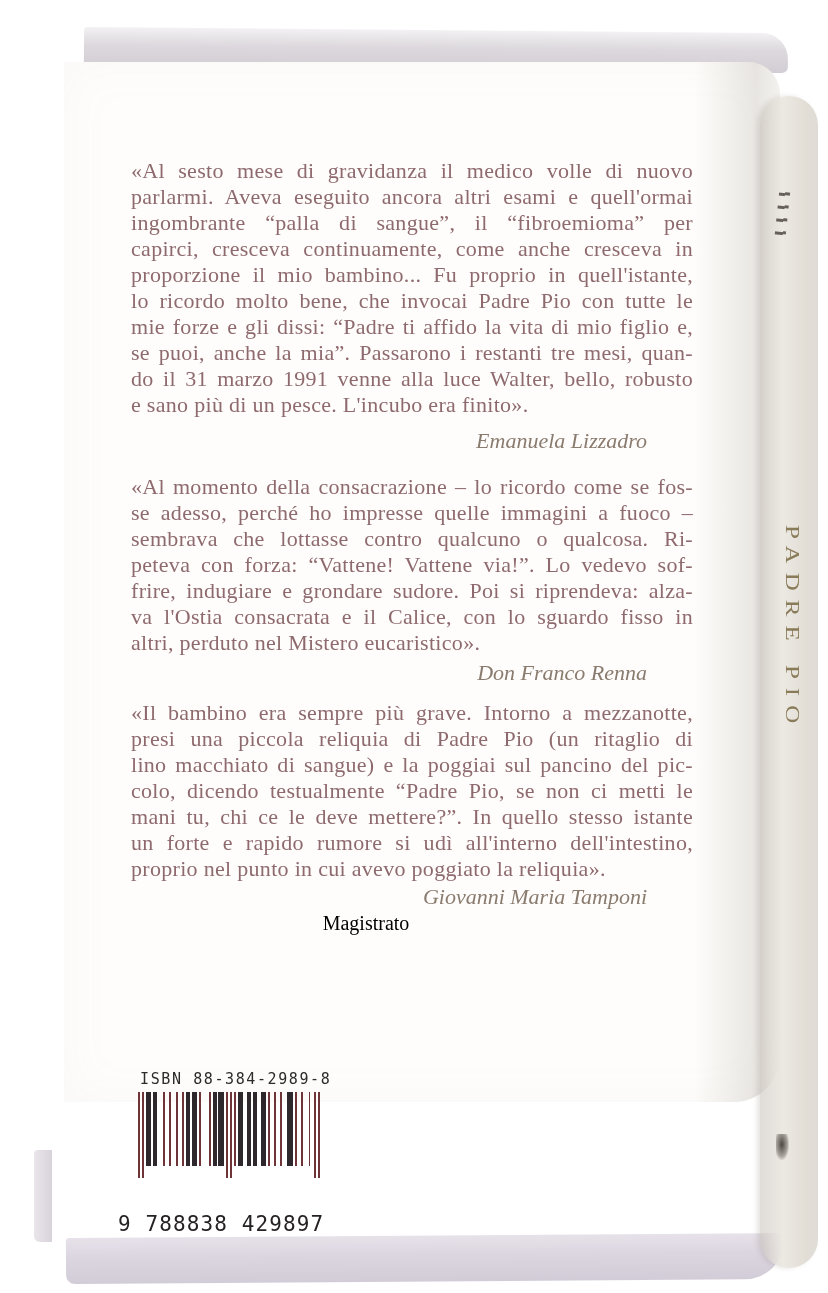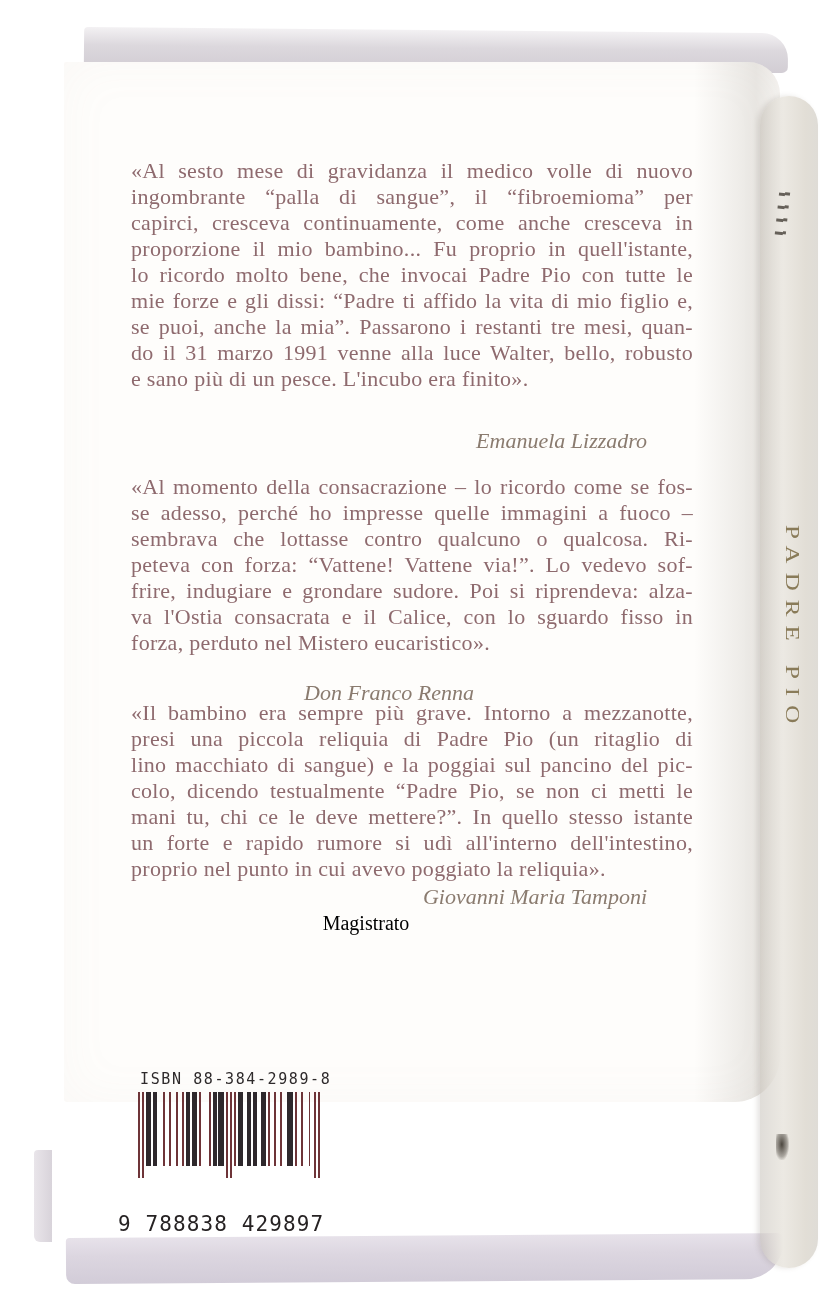--- a/index.html
+++ b/index.html
@@ -63,21 +63,21 @@
   .quote .line{height:26px;line-height:26px;text-align:justify;text-align-last:justify;white-space:normal;}
   .quote .line.last{text-align-last:left;}
   .q1{top:96px;} .q2{top:412px;} .q3{top:638px;}
 
   .sig{
     position:absolute;left:67px;width:562px;
     text-align:right;padding-right:46px;box-sizing:border-box;
     font-style:italic;font-size:22px;color:#8a7b6f;
     filter:blur(0.3px);
   }
-  .s1{top:366px;} .s2{top:618px;text-align:center;} .s3{top:822px;}
+  .s1{top:366px;} .s2{top:598px;} .s3{top:822px;}
   .sig-role{
     position:absolute;left:67px;width:562px;top:850px;
     text-align:center;padding-right:92px;box-sizing:border-box;
     font-style:normal;font-size:20px;color:#000000;
     filter:blur(0.3px);
   }
 
   
   .isbn-label{
     position:absolute;left:76px;top:1008px;
@@ -129,39 +129,40 @@
 
   <div class="page-top"></div>
   <div class="front-cover-sliver"></div>
   <div class="page-bottom"></div>
   <div class="page-left"></div>
 
   <div class="cover">
 
     <section class="quote q1">
         <div class="line">«Al sesto mese di gravidanza il medico volle di nuovo</div>
+        <div class="line">parlarmi. Aveva eseguito ancora altri esami e quell'ormai</div>
         <div class="line">ingombrante “palla di sangue”, il “fibroemioma” per</div>
         <div class="line">capirci, cresceva continuamente, come anche cresceva in</div>
         <div class="line">proporzione il mio bambino... Fu proprio in quell'istante,</div>
         <div class="line">lo ricordo molto bene, che invocai Padre Pio con tutte le</div>
         <div class="line">mie forze e gli dissi: “Padre ti affido la vita di mio figlio e,</div>
         <div class="line">se puoi, anche la mia”. Passarono i restanti tre mesi, quan-</div>
         <div class="line">do il 31 marzo 1991 venne alla luce Walter, bello, robusto</div>
         <div class="line last">e sano più di un pesce. L'incubo era finito».</div>
       </section>
     <div class="sig s1">Emanuela Lizzadro</div>
 
     <section class="quote q2">
         <div class="line">«Al momento della consacrazione – lo ricordo come se fos-</div>
         <div class="line">se adesso, perché ho impresse quelle immagini a fuoco –</div>
         <div class="line">sembrava che lottasse contro qualcuno o qualcosa. Ri-</div>
         <div class="line">peteva con forza: “Vattene! Vattene via!”. Lo vedevo sof-</div>
         <div class="line">frire, indugiare e grondare sudore. Poi si riprendeva: alza-</div>
         <div class="line">va l'Ostia consacrata e il Calice, con lo sguardo fisso in</div>
-        <div class="line last">forza, perduto nel Mistero eucaristico».</div>
+        <div class="line last">altri, perduto nel Mistero eucaristico».</div>
       </section>
     <div class="sig s2">Don Franco Renna</div>
 
     <section class="quote q3">
         <div class="line">«Il bambino era sempre più grave. Intorno a mezzanotte,</div>
         <div class="line">presi una piccola reliquia di Padre Pio (un ritaglio di</div>
         <div class="line">lino macchiato di sangue) e la poggiai sul pancino del pic-</div>
         <div class="line">colo, dicendo testualmente “Padre Pio, se non ci metti le</div>
         <div class="line">mani tu, chi ce le deve mettere?”. In quello stesso istante</div>
         <div class="line">un forte e rapido rumore si udì all'interno dell'intestino,</div>

